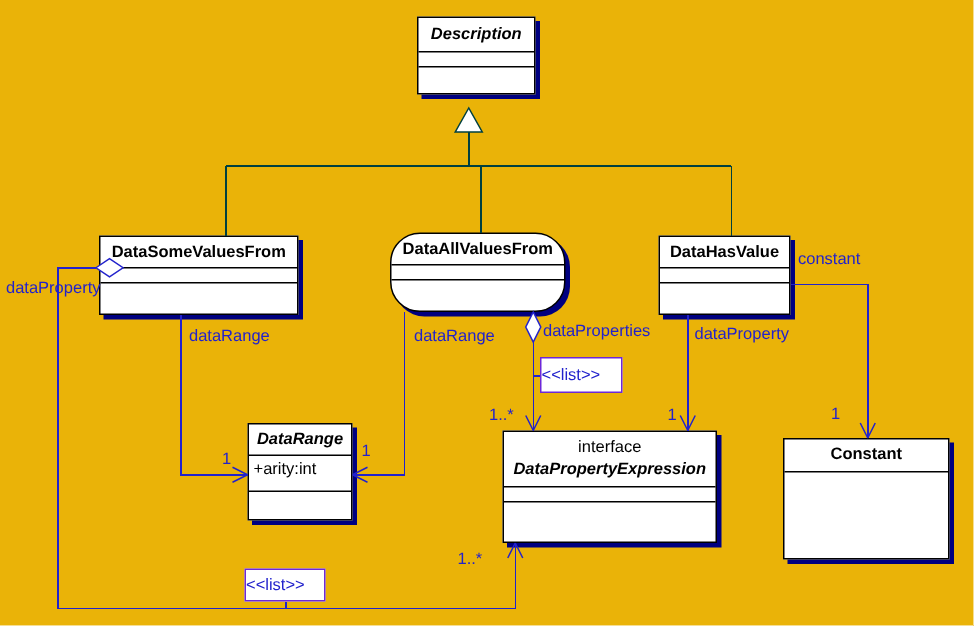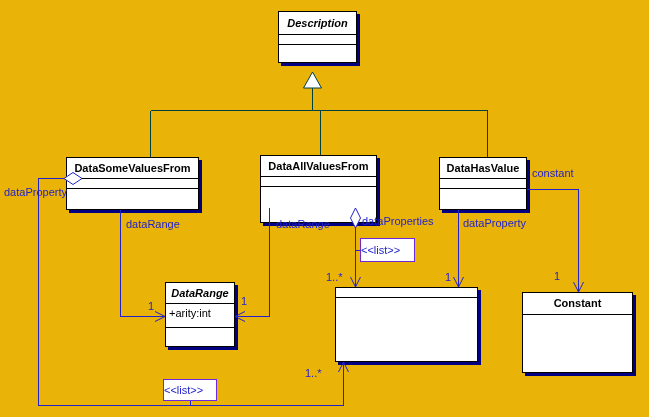--- a/index.html
+++ b/index.html
@@ -46,41 +46,45 @@
     <div class="attrs" style="height:10px;"></div>
     <div class="ops"></div>
   </div>
 
   <div class="cls" style="left:66px; top:157px; width:133px; height:53px;">
     <div class="title" style="height:20px;">DataSomeValuesFrom</div>
     <div class="attrs" style="height:10px;"></div>
     <div class="ops"></div>
   </div>
 
-  <div class="cls" style="left:260px; top:155px; width:117px; height:68px;">
+  <div class="cls" style="left:260px; top:155px; width:117px; height:53px;border-radius:20px;">
     <div class="title" style="height:20px;">DataAllValuesFrom</div>
     <div class="attrs" style="height:10px;"></div>
     <div class="ops"></div>
   </div>
 
   <div class="cls" style="left:439px; top:157px; width:88px; height:53px;">
     <div class="title" style="height:20px;">DataHasValue</div>
     <div class="attrs" style="height:10px;"></div>
     <div class="ops"></div>
   </div>
 
   <div class="cls" style="left:165px; top:282px; width:70px; height:65px;">
     <div class="title it" style="height:20px;">DataRange</div>
     <div class="attrs" style="height:24px; display:flex; align-items:flex-start; padding-top:0;">
       <span class="attr-line">+arity:int</span>
     </div>
     <div class="ops"></div>
   </div>
 
   <div class="cls" style="left:335px; top:287px; width:143px; height:75px;">
+    <div class="title" style="height:36px;">
+      <span class="stereo">interface</span>
+      <span class="it">DataPropertyExpression</span>
+    </div>
     <div class="attrs" style="height:10px;"></div>
     <div class="ops"></div>
   </div>
 
   <div class="cls" style="left:522px; top:292px; width:111px; height:81px;">
     <div class="title" style="height:21px;">Constant</div>
     <div class="ops"></div>
   </div>
 
   <div class="listbox" style="left:360px; top:238px; width:55px; height:24px;">

